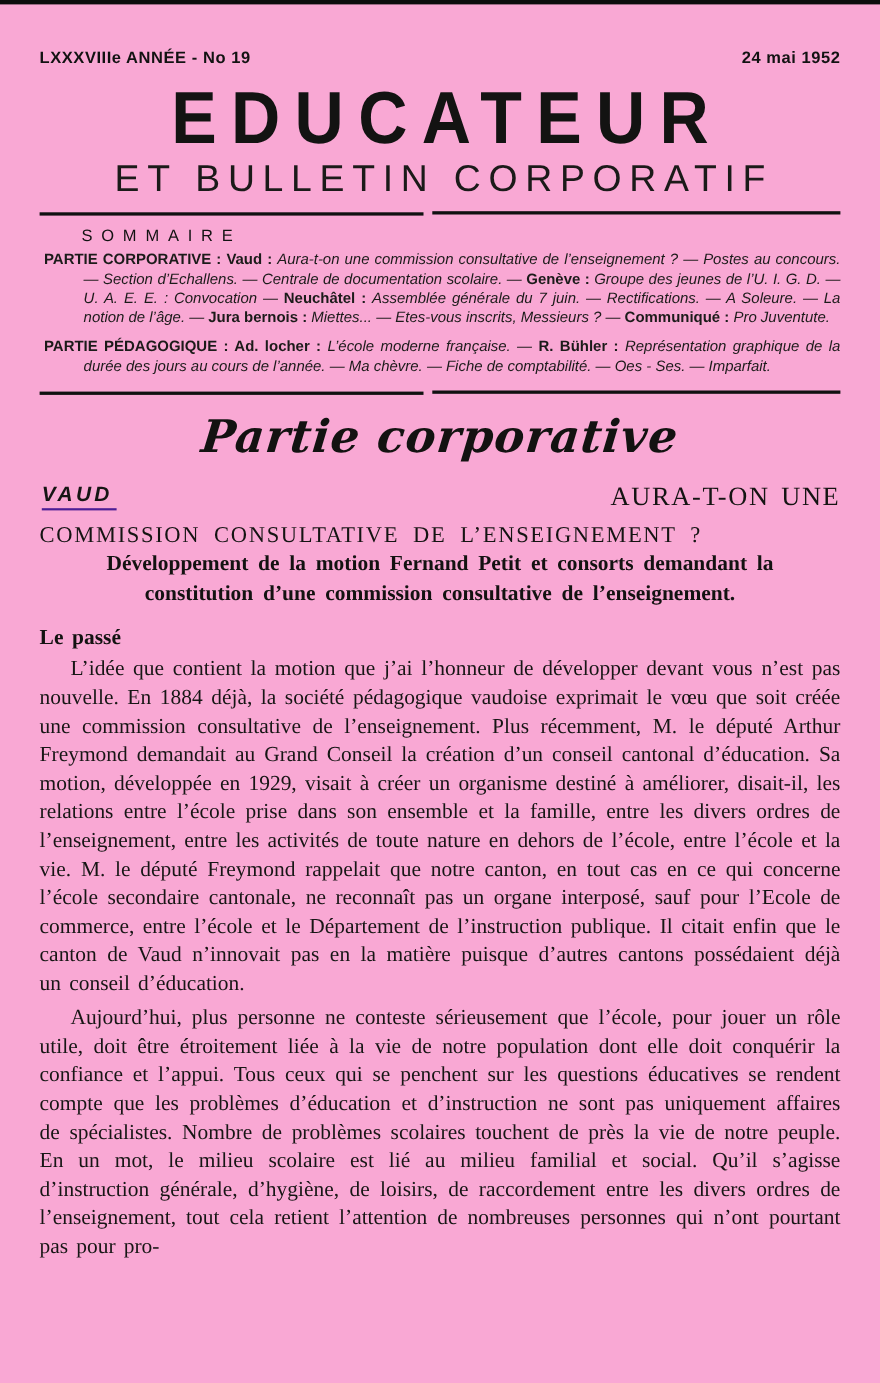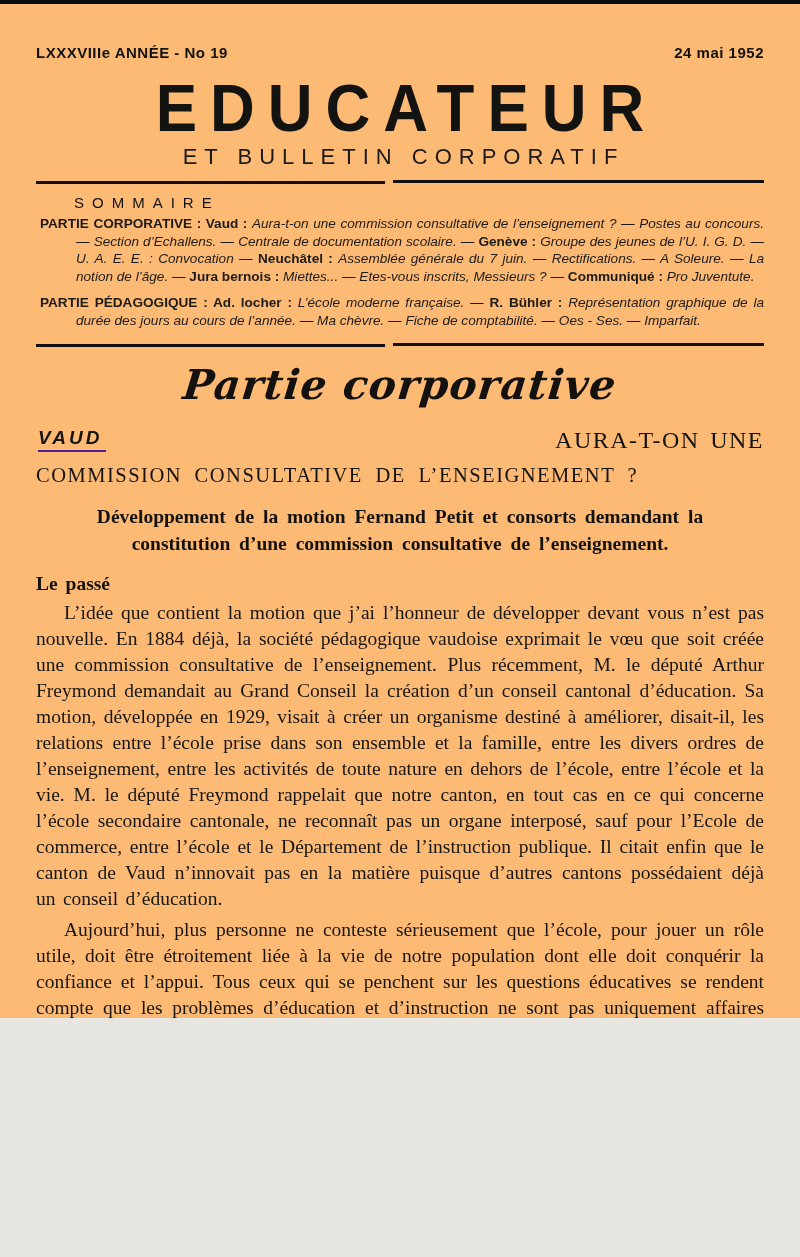--- a/index.html
+++ b/index.html
@@ -1,20 +1,20 @@
 <!DOCTYPE html>
 <html lang="fr"><head>
 <meta charset="utf-8">
 <style>
   html,body{margin:0;padding:0;background:#e8e6e1;}
   .page{
     position:relative;
-    width:800px;height:1018px;
+    width:800px;height:1257px;
     margin:0 auto;
-    background:#fdba74;
+    background:#f9a8d4;
     color:#161514;
     overflow:hidden;
     font-family:"Liberation Serif", serif;
     box-sizing:border-box;
   }
   .scan-top-edge{
     position:absolute;top:0;left:0;width:100%;height:4px;background:#0c0c0c;
   }
   .inner{padding:0 36px;box-sizing:border-box;}
 
@@ -30,21 +30,21 @@
   .masthead{text-align:center;margin-top:16px;}
   .masthead-title{
     font-family:"Liberation Sans", sans-serif;
     font-weight:700;font-size:62px;line-height:1.0;
     letter-spacing:13px;text-indent:13px;
     color:#131312;
     transform:scaleY(1.08);
   }
   .masthead-subtitle{
     font-family:"Liberation Sans", sans-serif;
-    font-weight:400;font-size:22px;line-height:1.0;
+    font-weight:400;font-size:34px;line-height:1.0;
     letter-spacing:7px;text-indent:7px;
     margin-top:7px;color:#1b1a19;
   }
 
   
   .rule{display:flex;align-items:flex-start;margin-top:12px;}
   .rule .seg-l{height:3px;background:#111;width:48%;margin-top:1px;}
   .rule .seg-r{height:3px;background:#111;width:51%;margin-left:1%;}
 
   
@@ -85,21 +85,21 @@
     text-align:right;
     font-size:24px;letter-spacing:1.5px;word-spacing:3px;
     color:#151413;
   }
   .article-title-2{
     text-align:left;margin-top:7px;
     font-size:20.5px;letter-spacing:1.5px;word-spacing:6px;
     color:#151413;
   }
   .motion-heading{
-    text-align:center;margin-top:16px;
+    text-align:center;
     font-weight:700;font-size:19.5px;line-height:27px;
     word-spacing:4px;color:#131211;
   }
   .subhead{
     margin-top:16px;
     font-weight:700;font-size:19.5px;color:#131211;
     word-spacing:3px;
   }
   .body-par{
     margin-top:5px;

